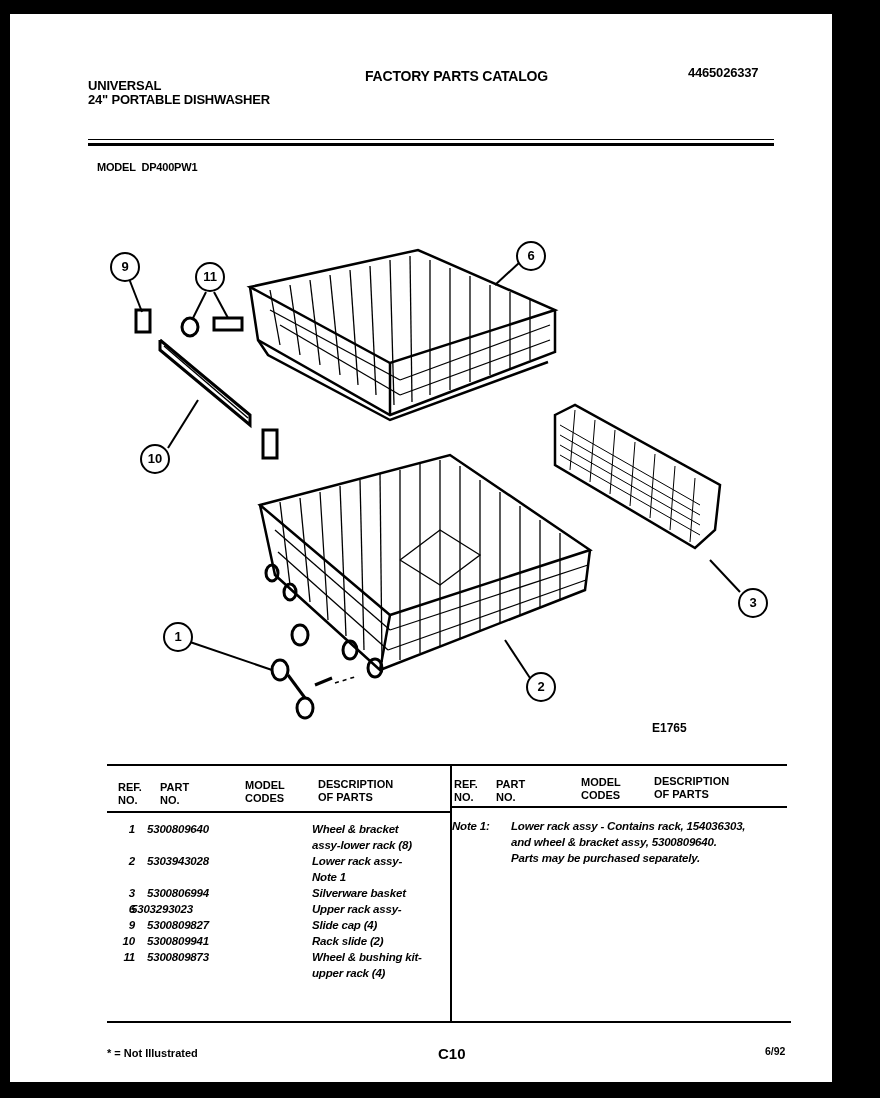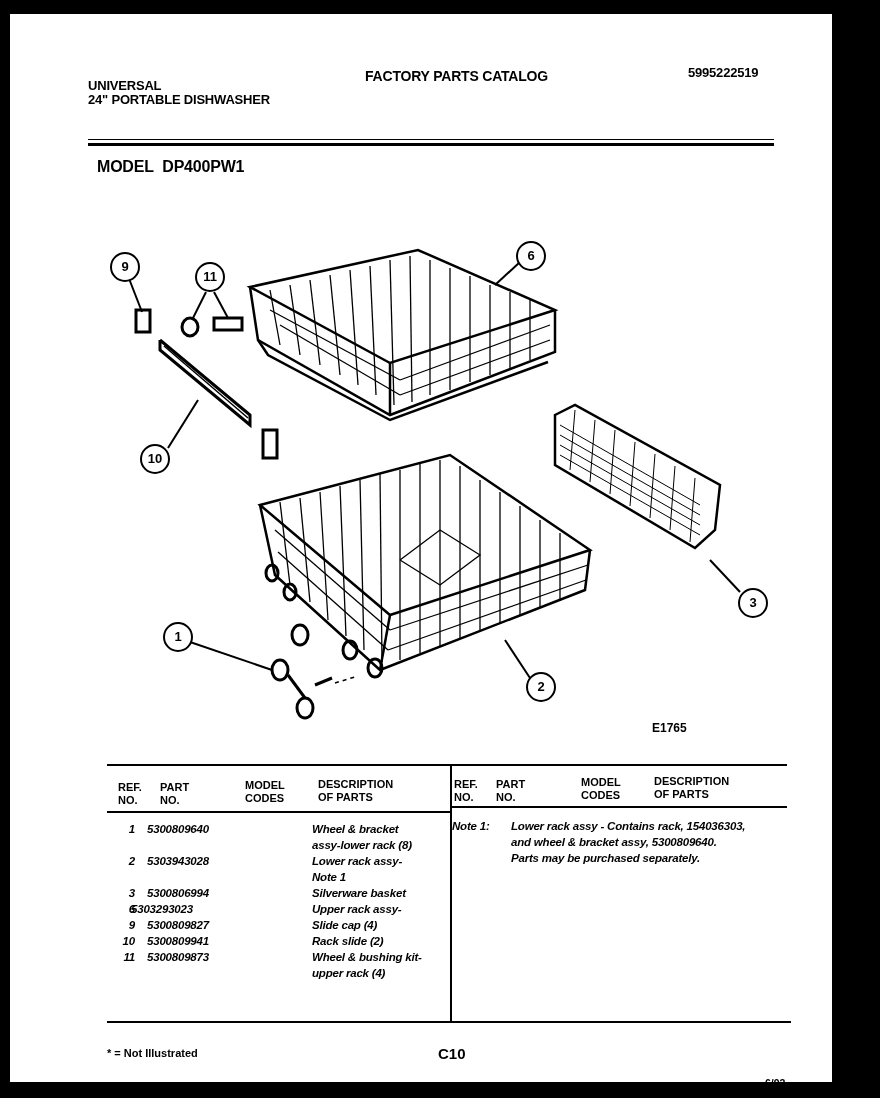--- a/index.html
+++ b/index.html
@@ -18,26 +18,26 @@
   svg line, svg path, svg rect, svg ellipse, svg polyline { stroke:#000; fill:none; }
 </style>
 </head>
 <body>
 
 <div class="paper"></div>
 
 <div class="abs hdr" style="left:88px;top:79px;">UNIVERSAL</div>
 <div class="abs hdr" style="left:88px;top:93px;">24" PORTABLE DISHWASHER</div>
 <div class="abs hdr" style="left:365px;top:69px;font-size:14px;">FACTORY PARTS CATALOG</div>
-<div class="abs hdr" style="left:688px;top:66px;">5995222519</div>
+<div class="abs hdr" style="left:688px;top:66px;">4465026337</div>
 
 <div class="rule" style="left:88px;top:143px;width:686px;height:3px;"></div>
 <div class="rule" style="left:88px;top:139px;width:686px;height:1px;"></div>
 
-<div class="abs hdr" style="left:97px;top:160px;font-size:16px;">
+<div class="abs hdr" style="left:97px;top:160px;font-size:11px;">
   <span>MODEL</span>&nbsp;
   <span>DP400PW1</span>
 </div>
 
 <div class="abs" style="left:100px;top:230px;width:700px;height:520px;">
   <svg width="700" height="520" viewBox="0 0 700 520">
 
     <line x1="28" y1="46" x2="42" y2="82" stroke-width="2"></line>
     <line x1="106" y1="62" x2="92" y2="90" stroke-width="2"></line>
     <line x1="114" y1="62" x2="128" y2="88" stroke-width="2"></line>
@@ -243,13 +243,13 @@
 
 <div class="abs td" style="left:452px;top:818px;">Note 1:</div>
 <div class="abs td" style="left:511px;top:818px;">
   <div>Lower rack assy - Contains rack, 154036303,</div>
   <div>and wheel &amp; bracket assy, 5300809640.</div>
   <div>Parts may be purchased separately.</div>
 </div>
 
 <div class="abs b" style="left:107px;top:1047px;font-size:11px;">* = Not Illustrated</div>
 <div class="abs b" style="left:438px;top:1045px;font-size:15px;">C10</div>
-<div class="abs b" style="left:765px;top:1045px;font-size:10.5px;margin-top:32px;">6/92</div>
+<div class="abs b" style="left:765px;top:1045px;font-size:10.5px;">6/92</div>
 
 </body></html>

